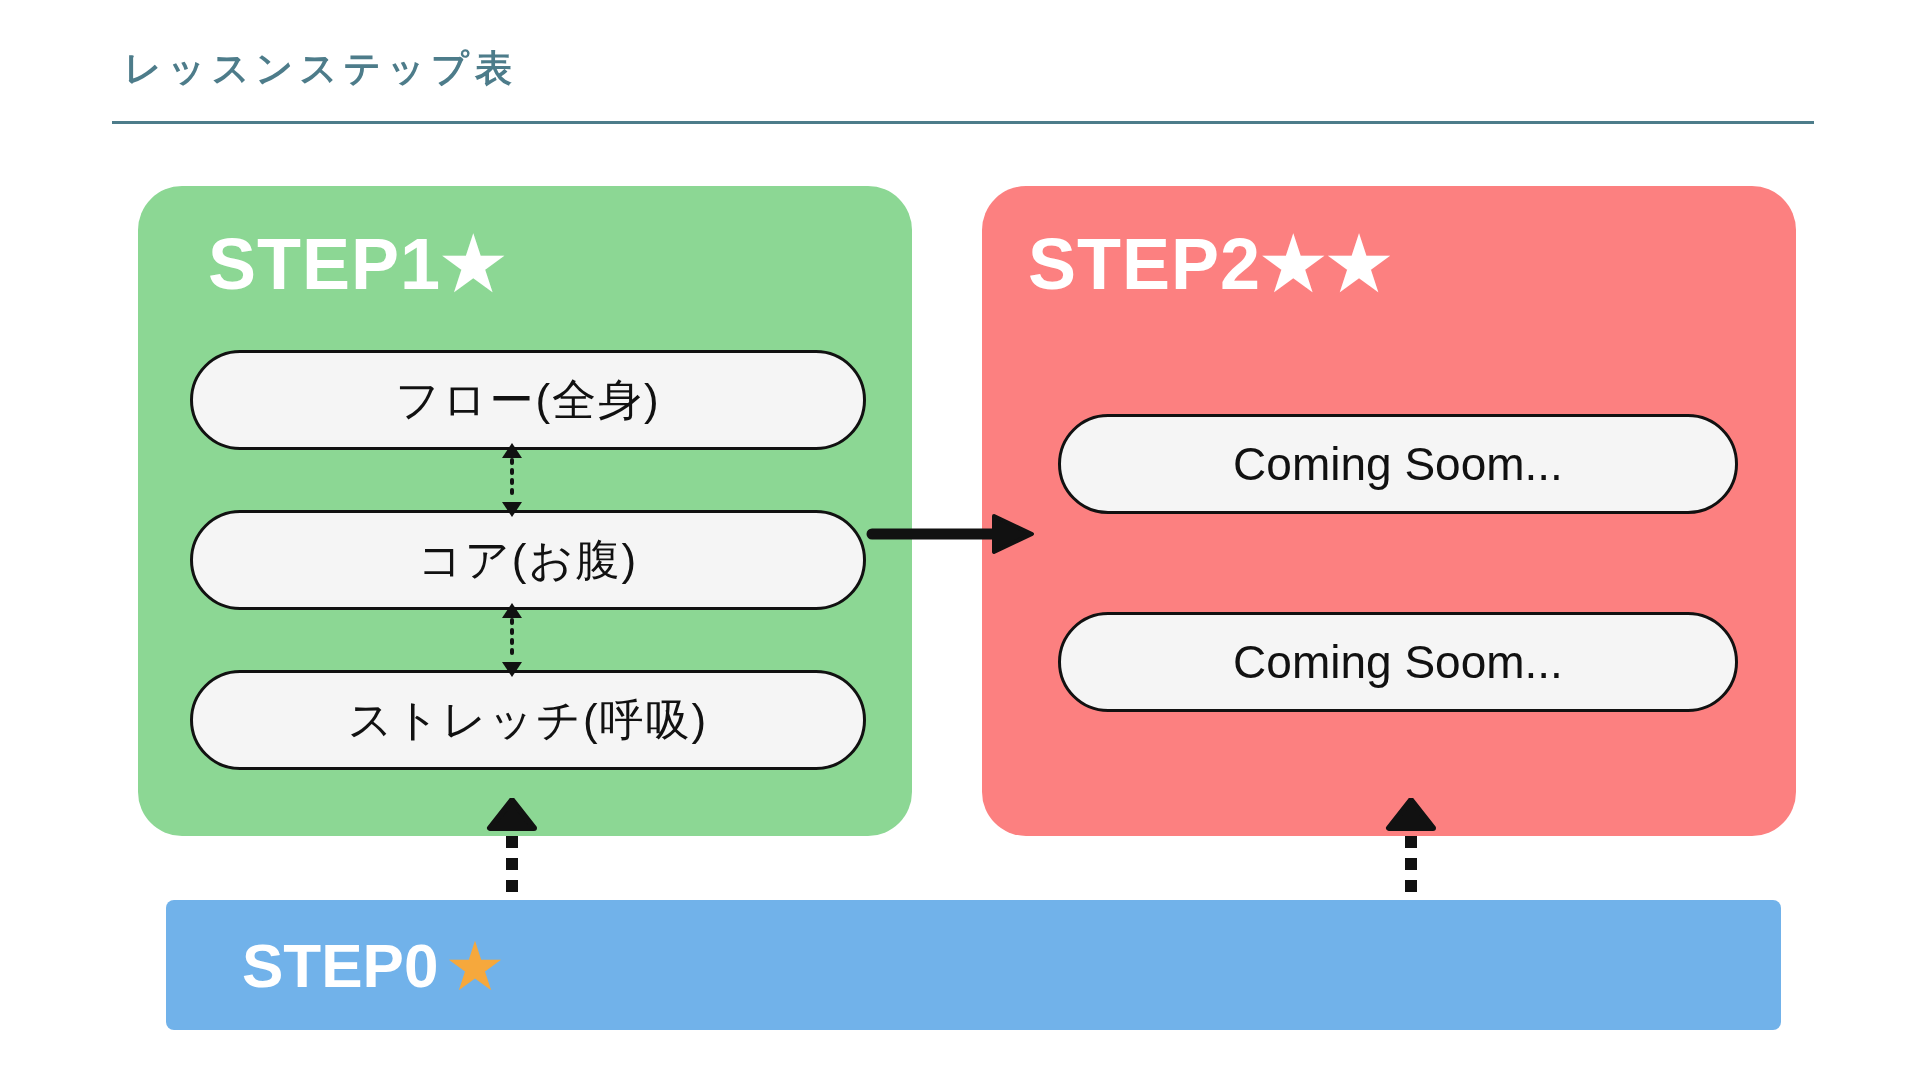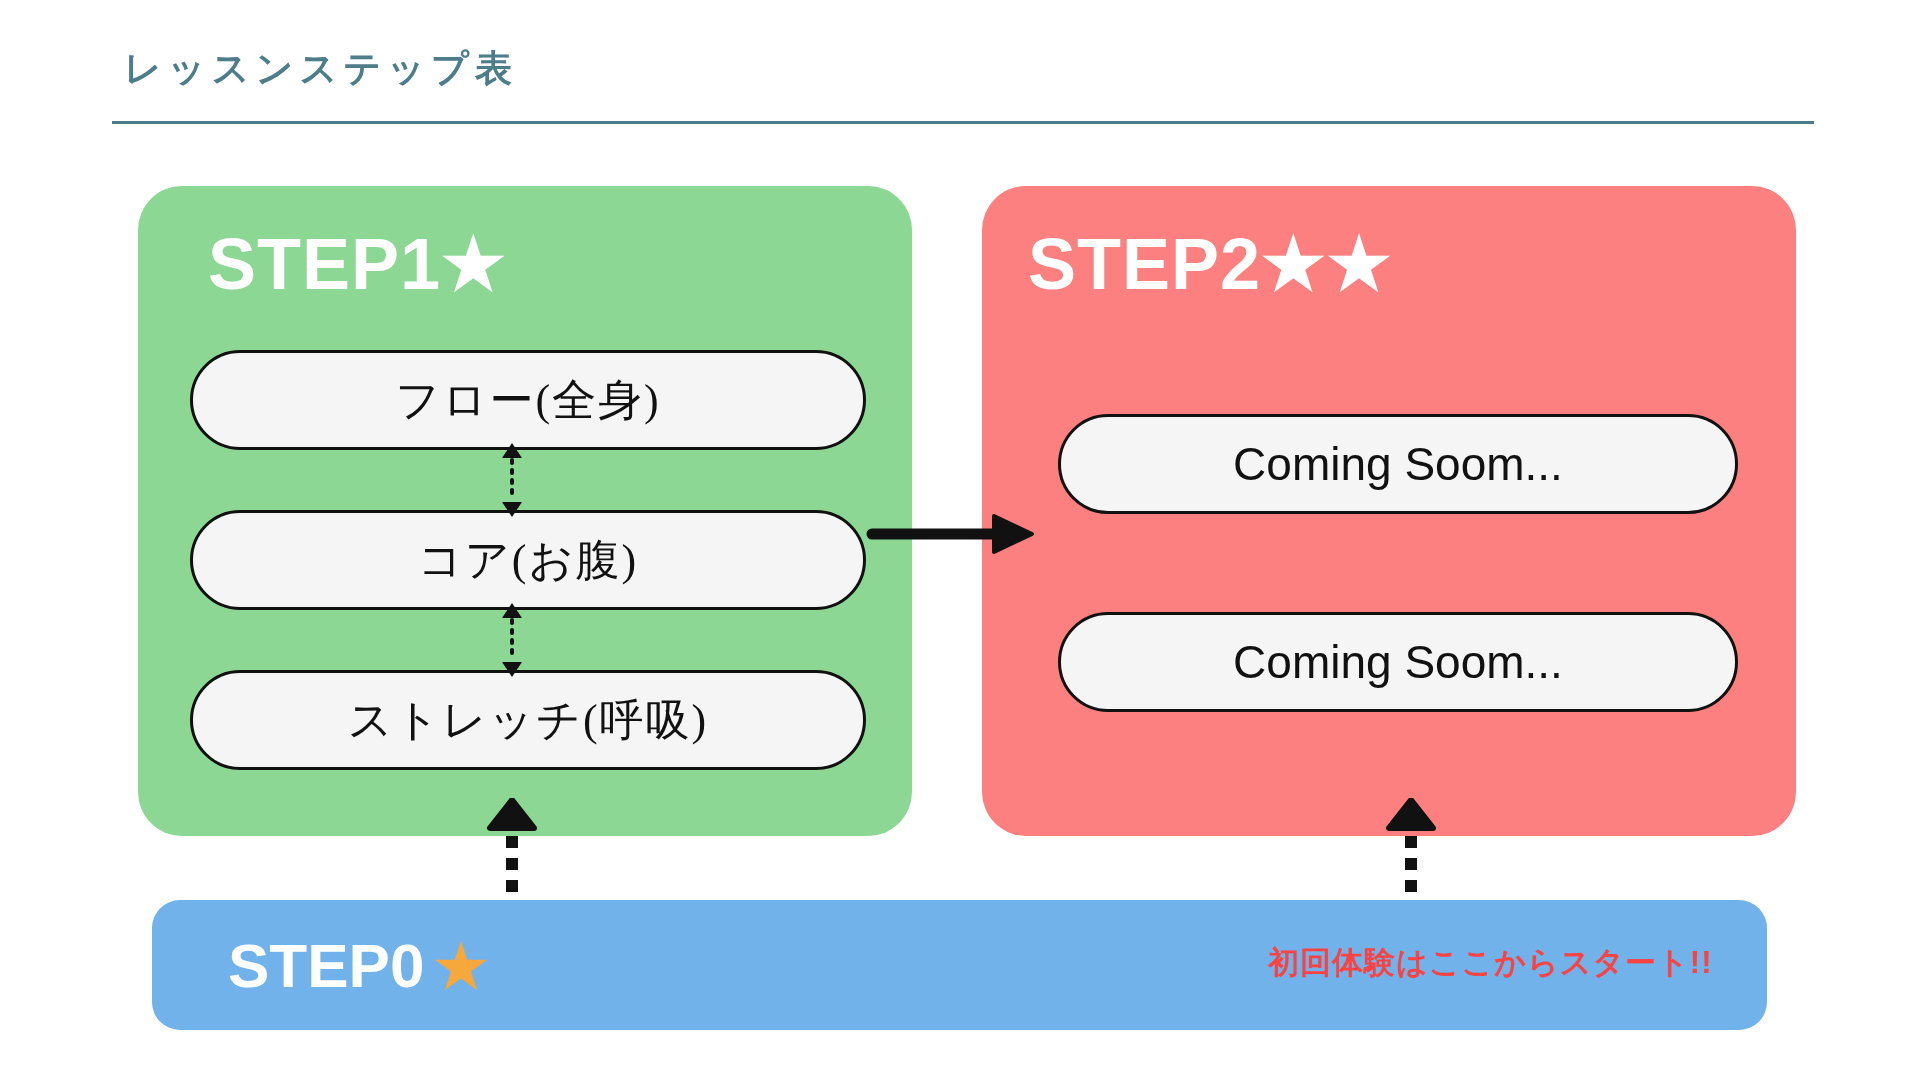--- a/index.html
+++ b/index.html
@@ -33,36 +33,36 @@
   .step2-header { left:46px; top:36px; }
 
   
   .pill {
     position:absolute; box-sizing:border-box;
     height:100px; border:3px solid var(--pill-border,#111111);
     border-radius:60px; background:var(--pill-bg,#f5f5f5);
     display:flex; align-items:center; justify-content:center;
     color:#111; letter-spacing:2px;
   }
-  .pill-jp { font-family:Liberation Serif, serif; font-size:44px; }
+  .pill-jp { font-family:Liberation Sans, sans-serif; font-size:44px; }
   .pill-latin { font-family:"Liberation Sans","DejaVu Sans",sans-serif; font-size:46px; letter-spacing:0; }
 
   .g-pill { left:52px; width:676px; }
   .g-pill-1 { top:164px; }
   .g-pill-2 { top:324px; }
   .g-pill-3 { top:484px; }
 
   .r-pill { left:76px; width:680px;text-align:right; }
   .r-pill-1 { top:228px; }
   .r-pill-2 { top:426px; }
 
   
   .step0-bar {
-    position:absolute; left:152px; top:882px; width:1615px; height:130px;
-    border-radius:28px; background:var(--step0-bg,#71b2ea);
+    position:absolute; left:166px; top:882px; width:1615px; height:130px;
+    border-radius:8px; background:var(--step0-bg,#71b2ea);
   }
   .step0-header {
     position:absolute; left:76px; top:50%; transform:translateY(-50%);
     display:flex; align-items:center;
     color:var(--header-text,#ffffff); font-weight:800; font-size:62px;
   }
   .step0-star {
     color:var(--star,#f6a83c); font-size:68px; margin-left:6px; line-height:1;
     font-weight:400;
   }
@@ -129,16 +129,15 @@
     <polygon points="32,2 10,30 54,30" fill="currentColor" stroke="currentColor" stroke-width="6" stroke-linejoin="round"></polygon>
     <line x1="32" y1="38" x2="32" y2="100" stroke="currentColor" stroke-width="12" stroke-dasharray="12 10"></line>
     <polygon points="32,134 10,106 54,106" fill="currentColor" stroke="currentColor" stroke-width="6" stroke-linejoin="round"></polygon>
   </svg>
 
   <section class="step0-bar">
     <div class="step0-header">
       <span>STEP0</span>
       <span class="step0-star">★</span>
     </div>
-    <div class="step0-note">初回体験はここからスタート!!</div>
   </section>
 
 </div>
 
 </body></html>

